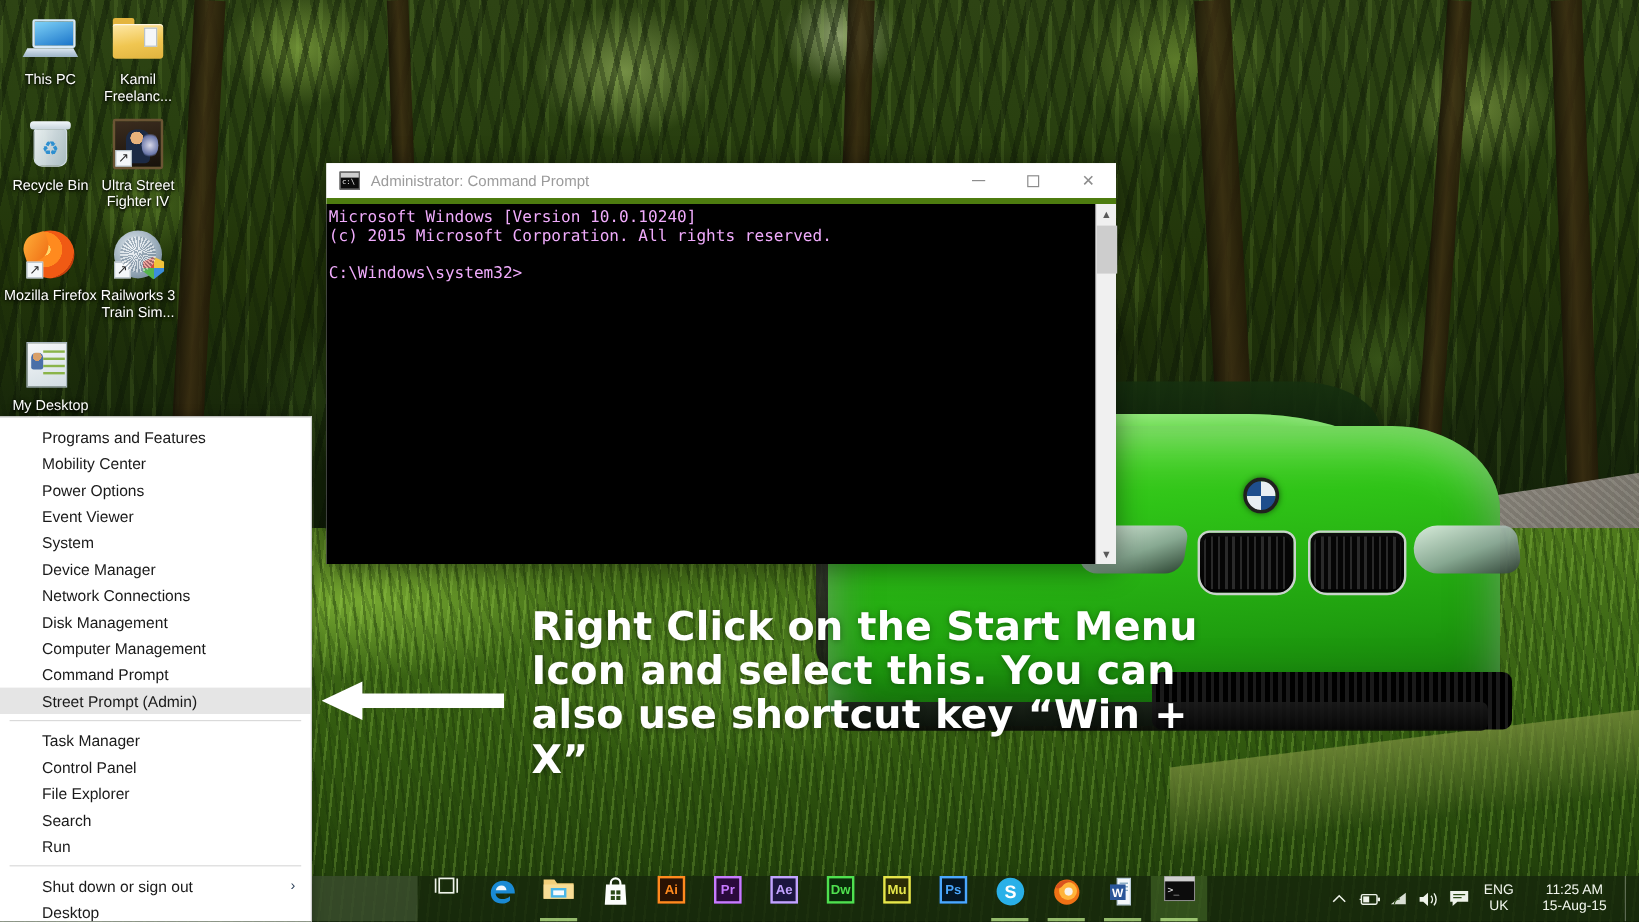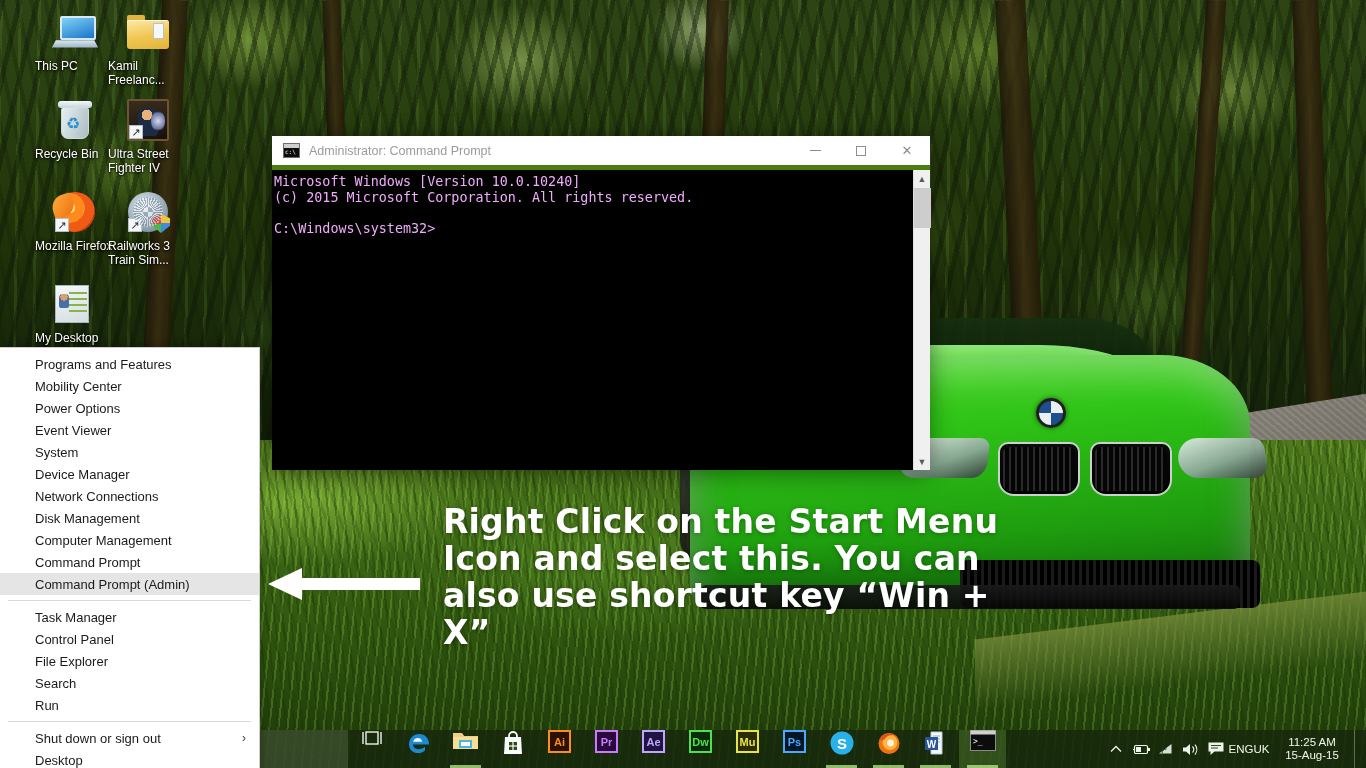--- a/index.html
+++ b/index.html
@@ -127,21 +127,21 @@
   }
   .wheel {
     left:680px; top:420px; width:120px; height:140px;
     background:linear-gradient(180deg,#3a3a3a,#121212);
     border-radius:20px 8px 8px 20px; opacity:.85;
   }
 
   
   .desk-icons { position:absolute; left:0; top:0; width:170px; }
   .desk-icon {
-    position:absolute; width:80px; cursor:default;margin-left:33px;
+    position:absolute; width:80px; text-align:center; cursor:default;
   }
   .desk-icon .glyph { height:48px; display:flex; align-items:center; justify-content:center; }
   .desk-icon .lbl {
     color:#fff; font-size:12px; line-height:14px; margin-top:3px;
     text-shadow:0 1px 2px rgba(0,0,0,.95), 0 0 4px rgba(0,0,0,.8);
     font-family:"Liberation Sans", sans-serif;
   }
 
   
   .ic-pc { width:42px; height:32px; position:relative; }
@@ -280,21 +280,21 @@
   }
   .adobe-box {
     width:23px; height:23px; border:2px solid; display:flex; align-items:center;
     justify-content:center; font-size:11px; font-weight:bold; font-family:"Liberation Sans", sans-serif;
   }
   #tray { margin-left:auto; display:flex; align-items:center; height:38px; padding-right:4px; }
   .tray-ic { width:25px; height:38px; display:flex; align-items:center; justify-content:center;
     color:#eef3ea; font-size:14px; cursor:default; }
   #tray-lang {
     width:42px; height:38px; color:#f2f6ee; font-size:11.5px; line-height:13px;
-    display:flex; align-items:center; justify-content:center; cursor:default;
+    display:flex; flex-direction:column; align-items:center; justify-content:center; cursor:default;
   }
   #tray-clock {
     width:84px; height:38px; color:#f2f6ee; font-size:11.5px; line-height:13px;
     display:flex; flex-direction:column; align-items:center; justify-content:center; cursor:default;
   }
   #show-desktop { width:8px; height:38px; border-left:1px solid rgba(235,240,230,.32); }
 </style>
 </head>
 <body>
 
@@ -442,21 +442,21 @@
   <div class="winx-item">Programs and Features</div>
   <div class="winx-item">Mobility Center</div>
   <div class="winx-item">Power Options</div>
   <div class="winx-item">Event Viewer</div>
   <div class="winx-item">System</div>
   <div class="winx-item">Device Manager</div>
   <div class="winx-item">Network Connections</div>
   <div class="winx-item">Disk Management</div>
   <div class="winx-item">Computer Management</div>
   <div class="winx-item">Command Prompt</div>
-  <div class="winx-item selected">Command Prompt (Admin)</div>
+  <div class="winx-item selected">Street Prompt (Admin)</div>
 
   <div class="winx-sep"></div>
 
   <div class="winx-item">Task Manager</div>
   <div class="winx-item">Control Panel</div>
   <div class="winx-item">File Explorer</div>
   <div class="winx-item">Search</div>
   <div class="winx-item">Run</div>
 
   <div class="winx-sep"></div>

